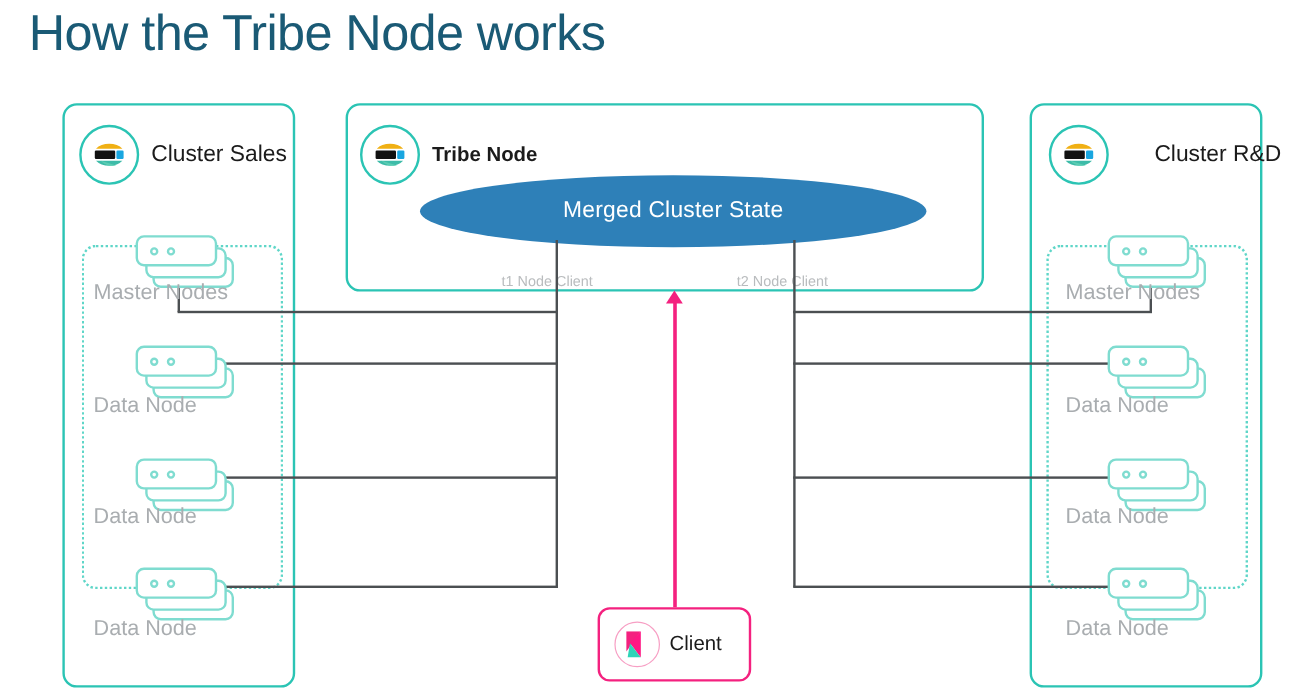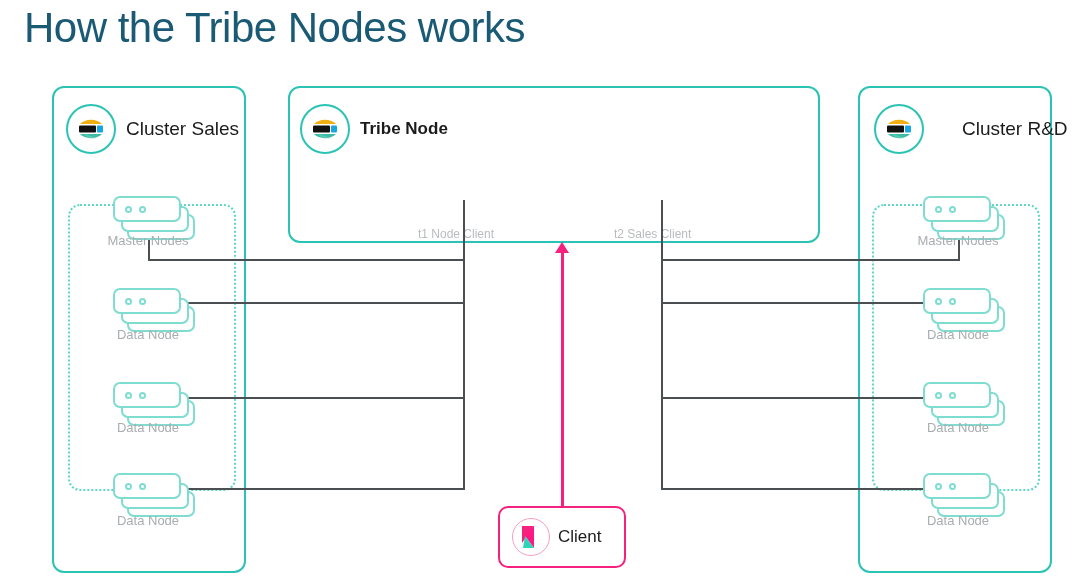--- a/index.html
+++ b/index.html
@@ -144,24 +144,23 @@
     border-radius: 50%;
     border: 2px solid #7fdcd0;
     box-sizing: border-box;
     top: 8px;
   }
   .node .dot.d1 { left: 10px; }
   .node .dot.d2 { left: 24px; }
 
   .node-label {
     position: absolute;
-    font-size: 13px;
+    font-size: 18px;
     color: #a9adb0;
     white-space: nowrap;
-    text-align: center;
   }
 
   
   .hline {
     position: absolute;
     height: 2px;
     background: #4b4f52;
   }
   .vline {
     position: absolute;
@@ -213,21 +212,21 @@
     border-left: 7px solid transparent;
     border-right: 7px solid transparent;
     border-bottom: 11px solid #f4217f;
   }
 </style>
 </head>
 <body>
 
 <div id="stage">
 
-  <div class="page-title">How the Tribe Nodes works</div>
+  <div class="page-title">How the Tribe Node works</div>
 
   <div class="panel panel-sales"></div>
   <div class="panel panel-tribe"></div>
   <div class="panel panel-rnd"></div>
 
   <div class="dashed-group dashed-sales"></div>
   <div class="dashed-group dashed-rnd"></div>
 
   <div class="cluster-head head-sales">
     <div class="elastic-badge">
@@ -261,23 +260,26 @@
         <path d="M5 11 A13 9 0 0 1 27 11 Z" fill="#f0b014"></path>
         <rect x="4" y="12.5" width="17" height="7" rx="1" fill="#111111"></rect>
         <rect x="22" y="12.5" width="6" height="7" rx="1" fill="#19a6e0"></rect>
         <path d="M5 21 A13 9 0 0 0 27 21 Z" fill="#3dbba8"></path>
         <path d="M9 21 A11 8 0 0 0 22 25 L9 21 Z" fill="#5fcfb4" opacity="0.85"></path>
       </svg>
     </div>
     <div class="cluster-label">Cluster R&amp;D</div>
   </div>
 
+  <div class="ellipse">
+    <span class="ellipse-text">Merged Cluster State</span>
+  </div>
 
   <div class="client-label client-t1">t1 Node  Client</div>
-  <div class="client-label client-t2">t2 Sales  Client</div>
+  <div class="client-label client-t2">t2 Node  Client</div>
 
   <div class="vline" style="left:463px; top:200px; height:289px;"></div>
 
   <div class="vline" style="left:661px; top:200px; height:289px;"></div>
 
   <div class="vline" style="left:148px; top:230px; height:30px;"></div>
   <div class="vline" style="left:958px; top:230px; height:30px;"></div>
 
   <div class="hline" style="left:148px; top:259px; width:317px;"></div>
   <div class="hline" style="left:182px; top:302px; width:283px;"></div>

